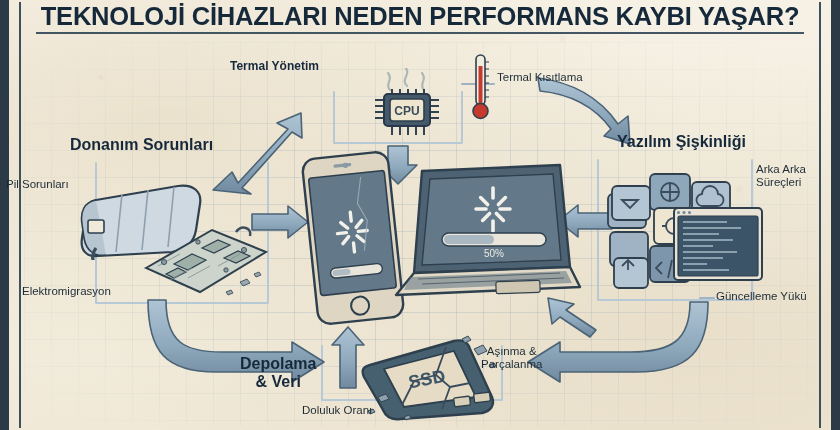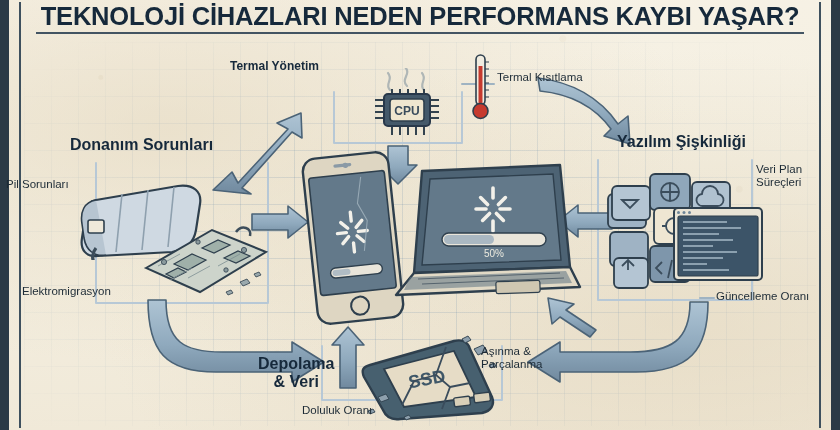--- a/index.html
+++ b/index.html
@@ -47,30 +47,30 @@
     font-size:25.5px;font-weight:bold;letter-spacing:-.2px;
     color:#16293b;white-space:nowrap;
   }
   #title-rule{position:absolute;left:36px;right:36px;top:32px;height:2px;background:#243a4e;opacity:.85;}
 
   
   .sec-head{position:absolute;font-weight:bold;color:#16293b;white-space:nowrap;}
   #h-termal{left:230px;top:59px;font-size:12px;}
   #h-donanim{left:70px;top:136px;font-size:16px;}
   #h-yazilim{left:617px;top:133px;font-size:16px;}
-  #h-depolama{left:258px;top:355px;font-size:16px;line-height:18px;text-align:center;}
+  #h-depolama{left:240px;top:355px;font-size:16px;line-height:18px;text-align:center;}
 
   
   .lbl{position:absolute;color:#1d2b36;white-space:nowrap;font-size:11.5px;line-height:13px;}
   #l-pil{left:6px;top:178px;}
   #l-elektro{left:22px;top:285px;}
   #l-termalk{left:497px;top:71px;}
   #l-arka{left:756px;top:163px;}
   #l-guncel{left:716px;top:290px;}
-  #l-asinma{left:481px;top:345px;}
+  #l-asinma{left:481px;top:345px;text-align:center;}
   #l-doluluk{left:302px;top:404px;}
 
   
   svg.layer{position:absolute;left:0;top:0;width:840px;height:430px;overflow:visible;}
 
   
   .art{position:absolute;}
 
   
   #phone{left:307px;top:152px;width:92px;height:172px;transform:rotate(-6deg);}
@@ -363,23 +363,23 @@
   <div class="sec-head" id="h-donanim">Donanım Sorunları</div>
   <div class="sec-head" id="h-depolama">
     <div>Depolama</div>
     <div>&amp; Veri</div>
   </div>
 
   <div class="lbl" id="l-pil">Pil Sorunları</div>
   <div class="lbl" id="l-elektro">Elektromigrasyon</div>
   <div class="lbl" id="l-termalk">Termal Kısıtlama</div>
   <div class="lbl" id="l-arka">
-    <div>Veri Plan</div>
+    <div>Arka Arka</div>
     <div>Süreçleri</div>
   </div>
-  <div class="lbl" id="l-guncel">Güncelleme Oranı</div>
+  <div class="lbl" id="l-guncel">Güncelleme Yükü</div>
   <div class="lbl" id="l-asinma">
     <div>Aşınma &amp;</div>
     <div>Parçalanma</div>
   </div>
   <div class="lbl" id="l-doluluk">Doluluk Oranı</div>
 
 </div>
 
 </body></html>

